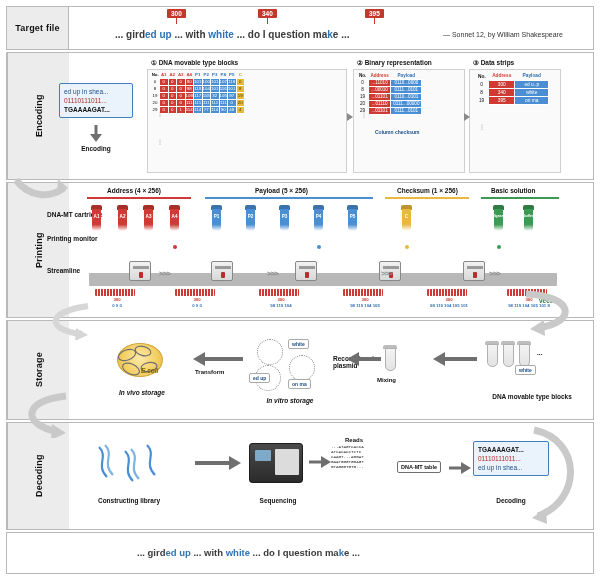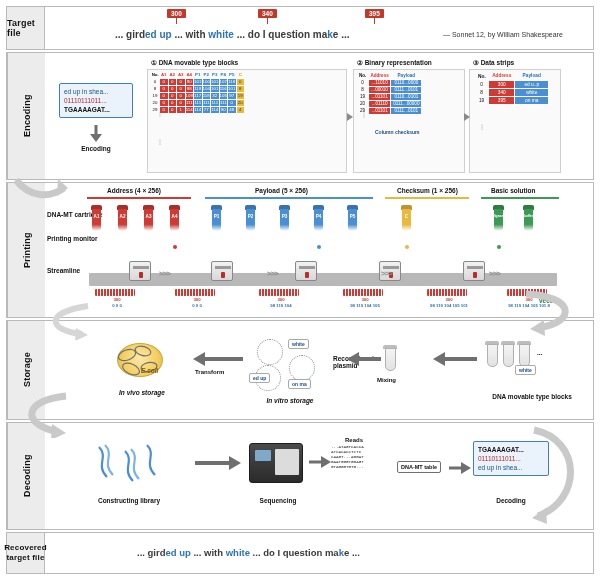--- a/index.html
+++ b/index.html
@@ -18,21 +18,21 @@
   
   .row {
     position: absolute;
     left: 6px; right: 6px;
     border: 1px solid #b9b9b9;
     background: #fff;
   }
   .rowlabel {
     position: absolute;
     left: 0; top: 0; bottom: 0;
-    width: 38px;
+    width: 62px;
     border-right: 1px solid #b9b9b9;
     background: #ececec;
     display: flex; align-items: center; justify-content: center;
     font-weight: bold;
     font-size: 9px;
     color: #111;
     letter-spacing: .2px;
   }
   .rowlabel.vertical { writing-mode: vertical-rl; transform: rotate(180deg); }
   .rowbody { position: absolute; left: 38px; right: 0; top: 0; bottom: 0; }
@@ -701,22 +701,20 @@
       <div class="outbox" style="left:428px; top:18px;">
         <div class="l1">TGAAAAGAT...</div>
         <div class="l2">01110111011...</div>
         <div class="l3">ed up in shea...</div>
       </div>
       <div class="capt" style="left:428px; top:74px; width:76px;">Decoding</div>
     </div>
   </div>
 
   <div class="row" id="recovered">
-    <div class="rowlabel" style="white-space:pre-line; font-size:8px; line-height:10px; text-align:center;">Recovered
-target file</div>
     <div class="rowbody">
       <div class="rec-sentence">
         <span>... gird</span><span class="blue">ed up</span><span> ... with </span><span class="blue">white</span><span> ... do I question ma</span><span class="blue">k</span><span>e ...</span>
       </div>
     </div>
   </div>
 
   <svg class="bigarrow" style="left:10px; top:176px;" width="60" height="26">
     <path d="M6 4 C20 22, 40 22, 54 12" stroke="#c9c9c9" stroke-width="7" fill="none"></path>
     <path d="M48 3 L58 12 L47 20 Z" fill="#c9c9c9"></path>

